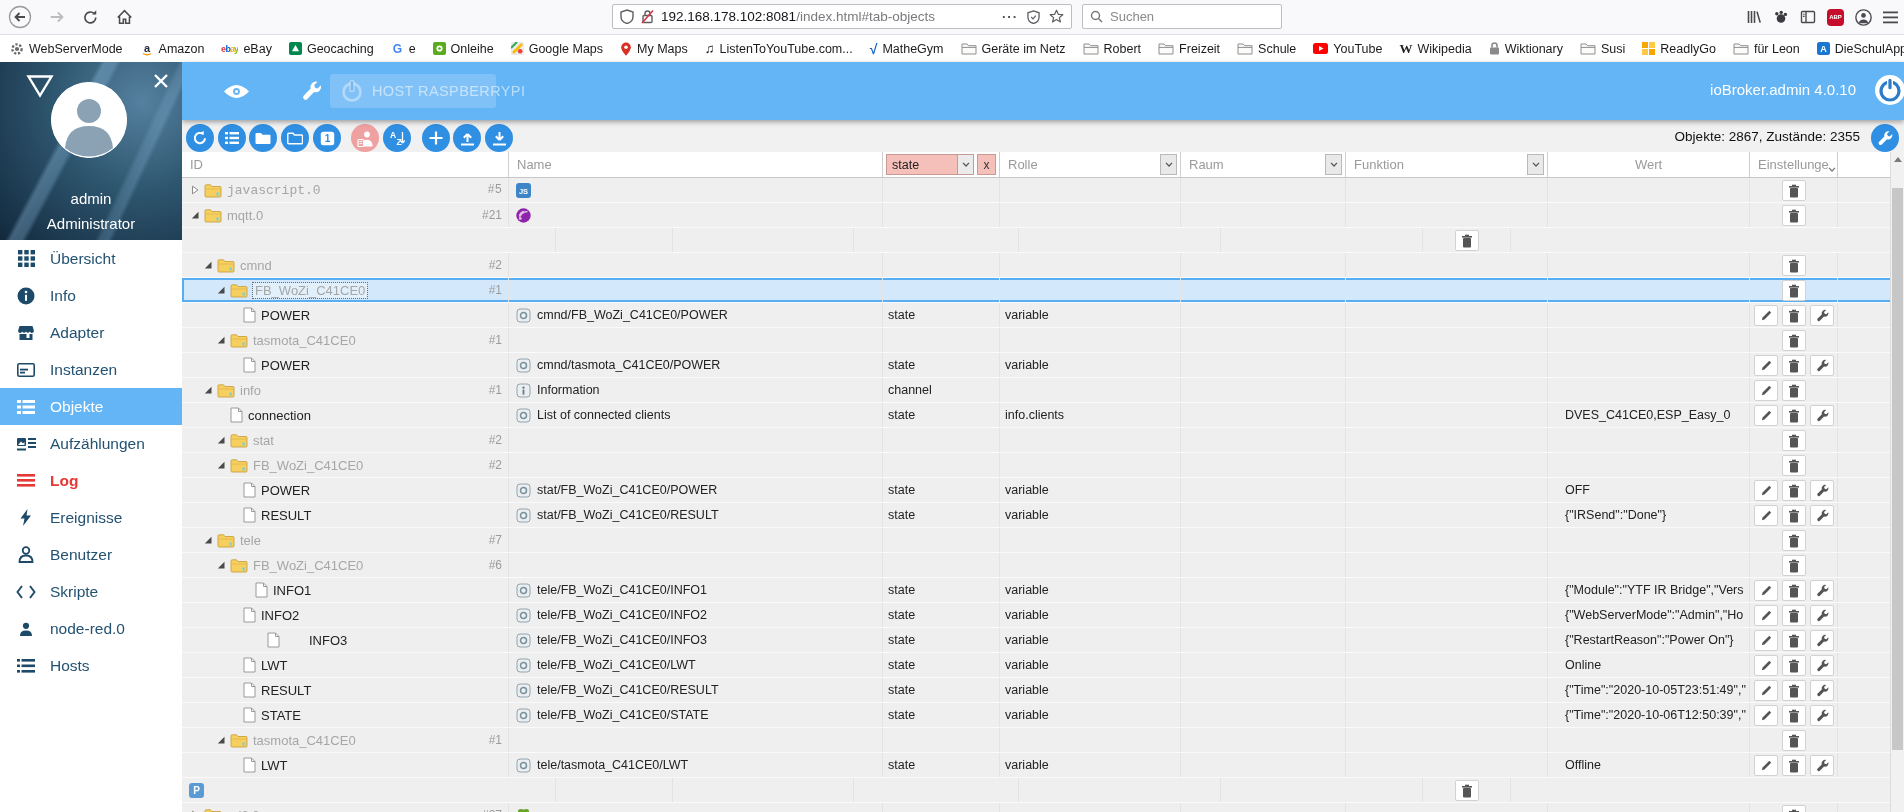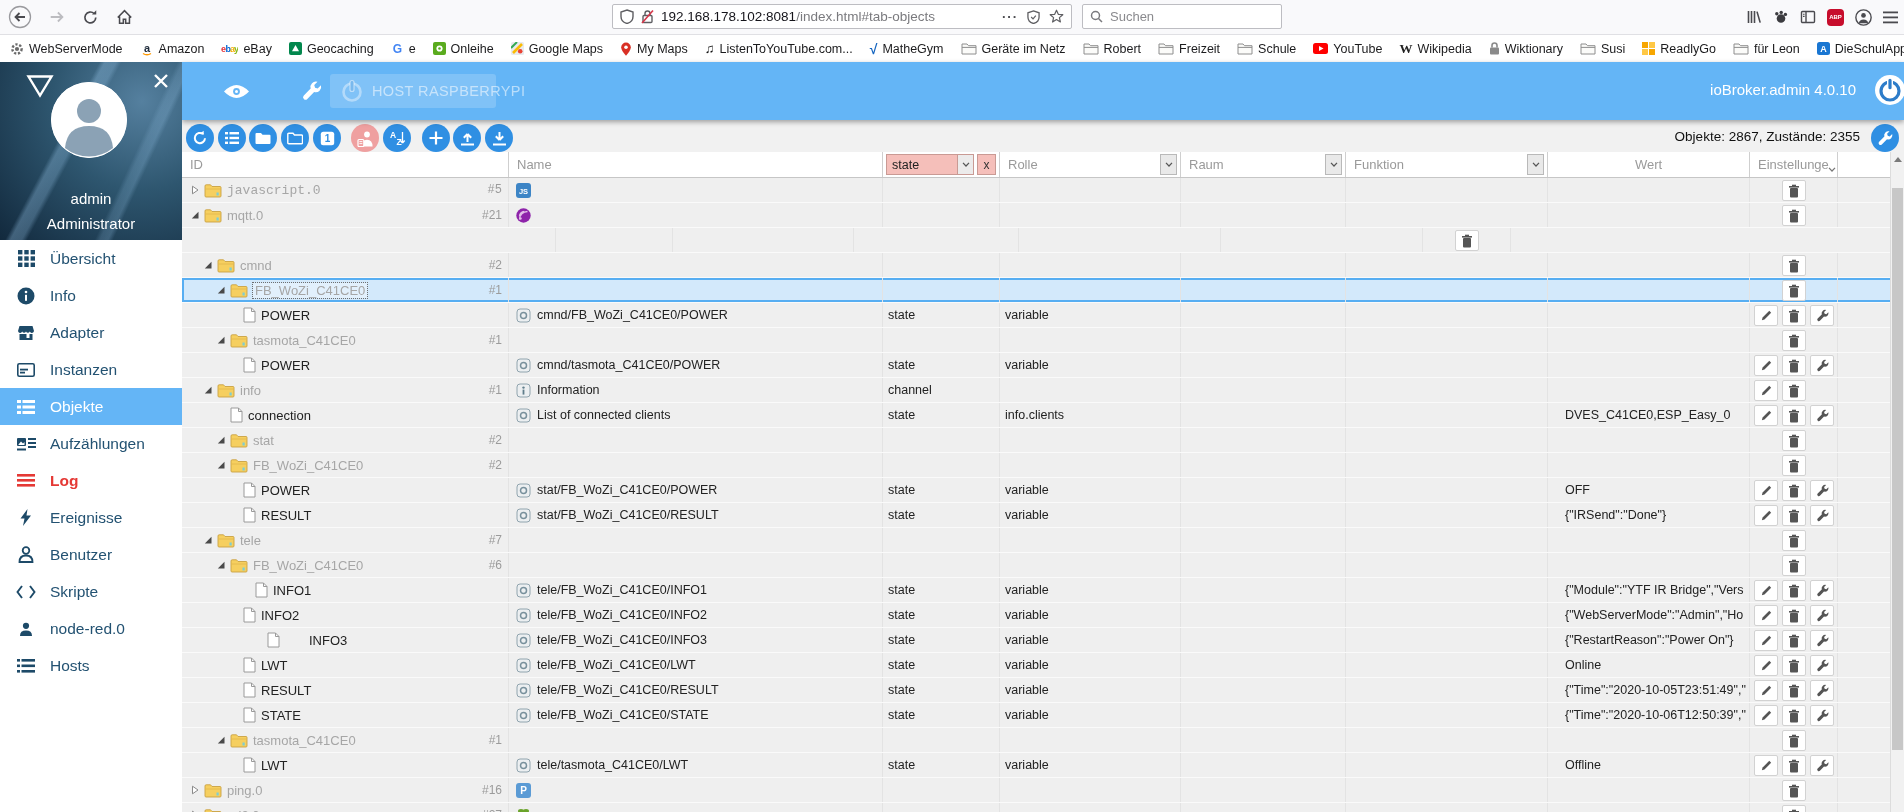--- a/index.html
+++ b/index.html
@@ -1776,36 +1776,20 @@
                   </svg>
                 </div>
                 <div class="abtn" style="left: 60px;">
                   <svg width="13" height="13" viewBox="0 0 14 14">
                     <path d="M13.3 3.5A3.8 3.8 0 0 1 8.6 8.2L4.2 12.6a1.7 1.7 0 0 1-2.4-2.4L6.2 5.8A3.8 3.8 0 0 1 10.9 1.1L8.7 3.3l.6 1.8 1.8.6z" fill="#555"></path>
                   </svg>
                 </div>
               </div>
             </div>
             <div class="row">
-              <div class="cell c0" style="padding-left: 6px;">
-                <span class="ico abox">
-                  <svg width="10" height="10" viewBox="0 0 10 10">
-                    <path d="M2.5 1.2L8 5 2.5 8.8z" fill="#fff" stroke="#8a8a8a"></path>
-                  </svg>
-                </span>
-                <span class="ico tico">
-                  <svg width="18" height="15" viewBox="0 0 18 15">
-                    <path d="M1 3q0-1.2 1.2-1.2h4.3L8 3.5h8Q17 3.5 17 4.5V13q0 1-1 1H2q-1 0-1-1z" fill="#f6cf5f" stroke="#c9a243" stroke-width=".9"></path>
-                    <path d="M1 6h16" stroke="#e3b94e" stroke-width=".9"></path>
-                    <rect x="12.5" y="9.5" width="2.2" height="3" fill="#7ccdd4"></rect>
-                  </svg>
-                </span>
-                <span class="tlabel gray">ping.0</span>
-                <span class="count">#16</span>
-              </div>
               <div class="cell c1">
                 <span class="ico nico">
                   <svg width="15" height="15" viewBox="0 0 15 15">
                     <rect width="15" height="15" rx="3" fill="#5b9bd5"></rect>
                     <text x="7.5" y="11.4" text-anchor="middle" font-size="10" font-weight="bold" fill="#fff" font-family="sans-serif">P</text>
                   </svg>
                 </span>
               </div>
               <div class="cell c2"></div>
               <div class="cell c3"></div>

